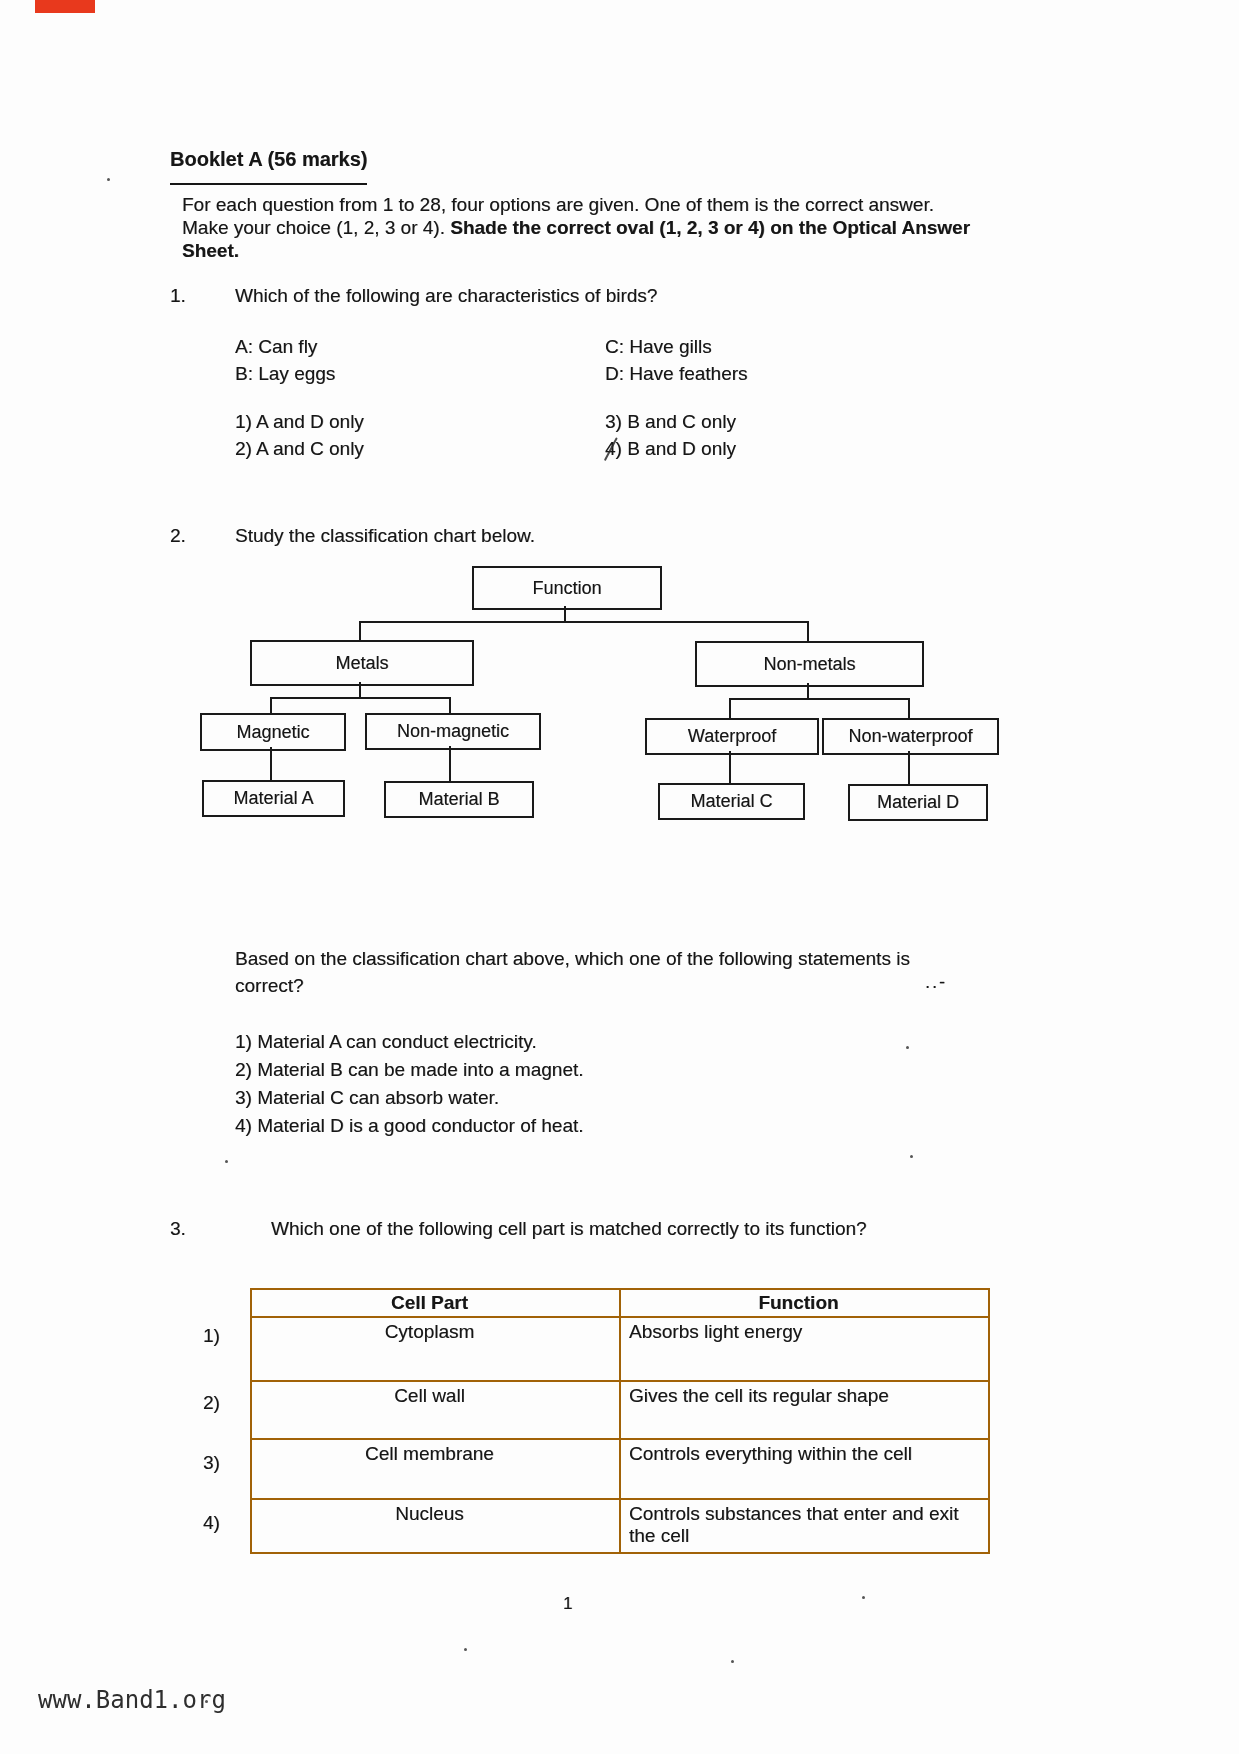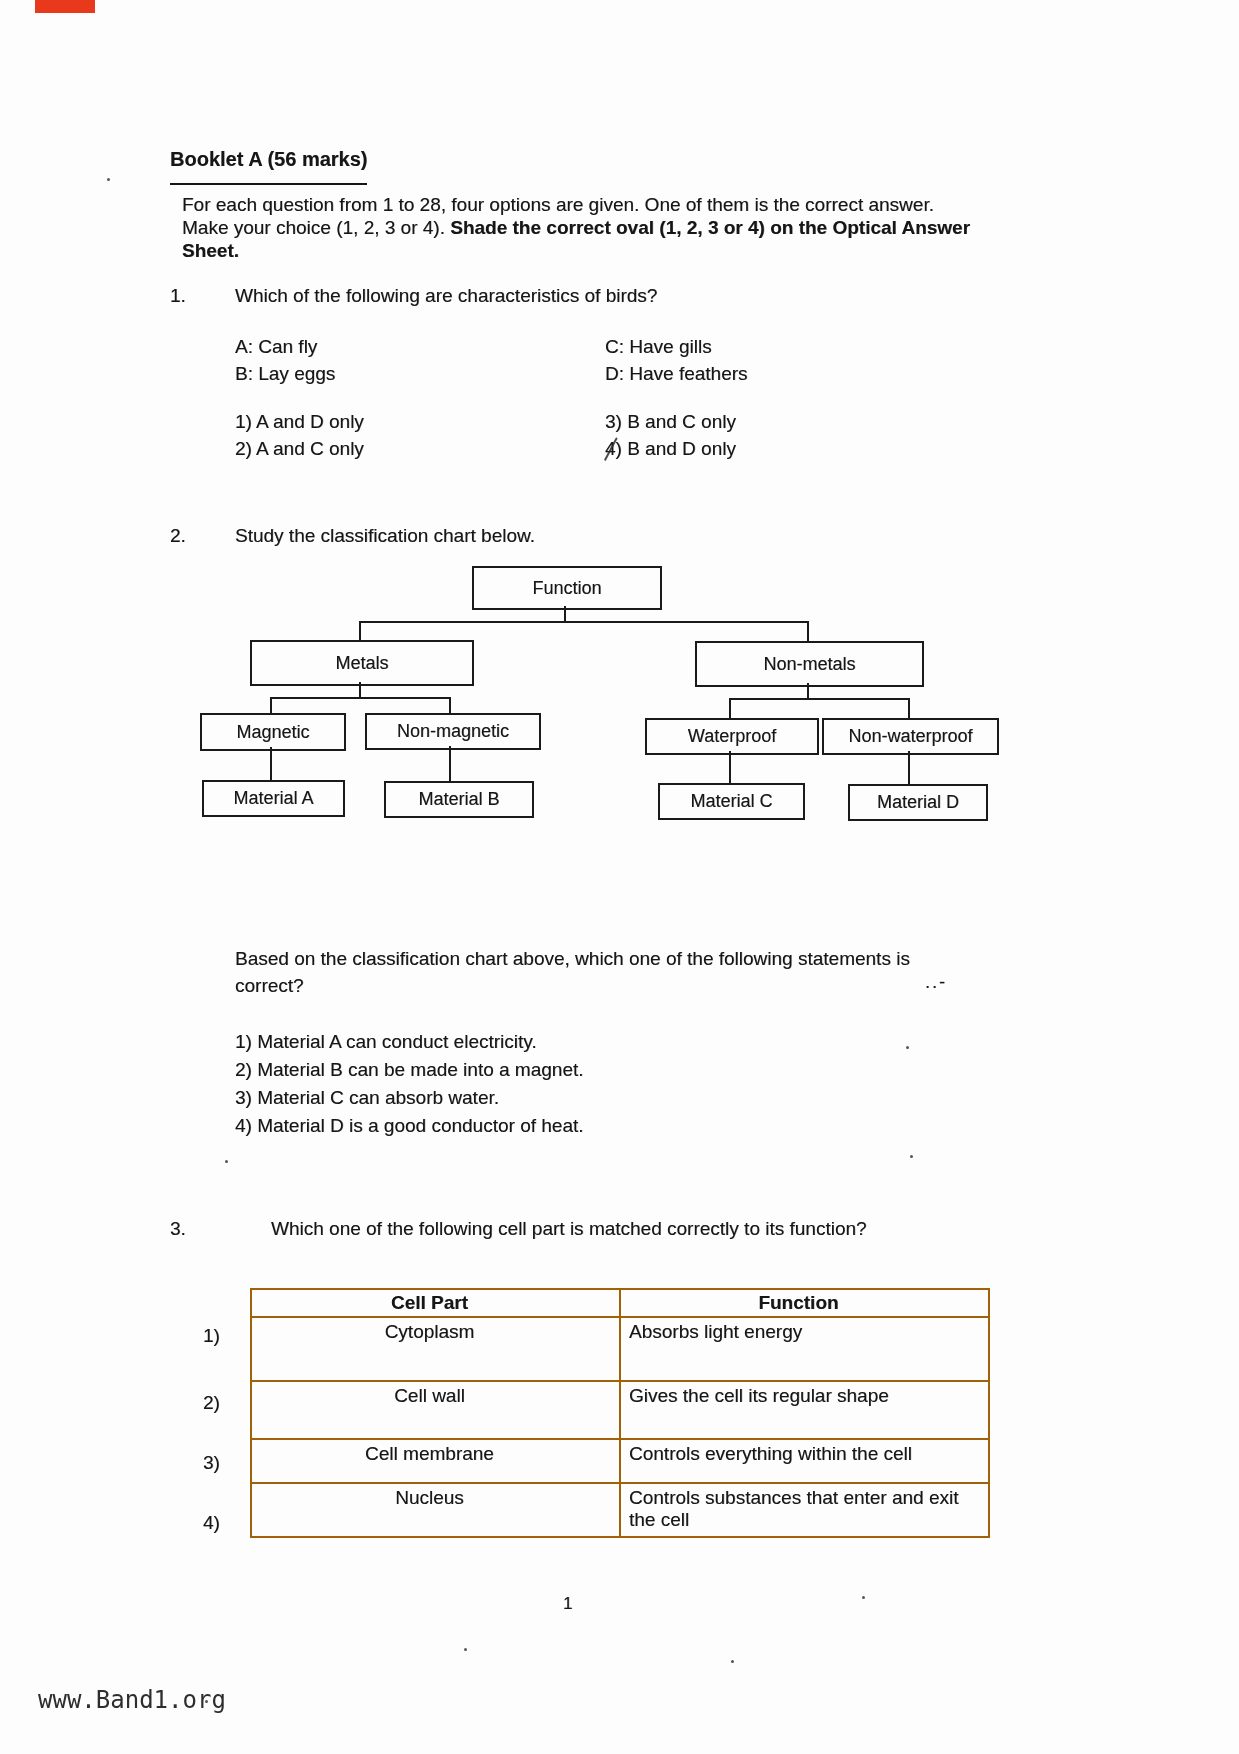--- a/index.html
+++ b/index.html
@@ -126,21 +126,21 @@
       <th>Function</th>
     </tr>
     <tr style="height:64px;">
       <td class="cellpart">Cytoplasm</td>
       <td>Absorbs light energy</td>
     </tr>
     <tr style="height:58px;">
       <td class="cellpart">Cell wall</td>
       <td>Gives the cell its regular shape</td>
     </tr>
-    <tr style="height:44px;margin-left:26px;">
+    <tr style="height:60px;margin-left:26px;">
       <td class="cellpart">Cell membrane</td>
       <td>Controls everything within the cell</td>
     </tr>
     <tr style="height:54px;">
       <td class="cellpart">Nucleus</td>
       <td>Controls substances that enter and exit the cell</td>
     </tr>
   </tbody>
     </table>
 

